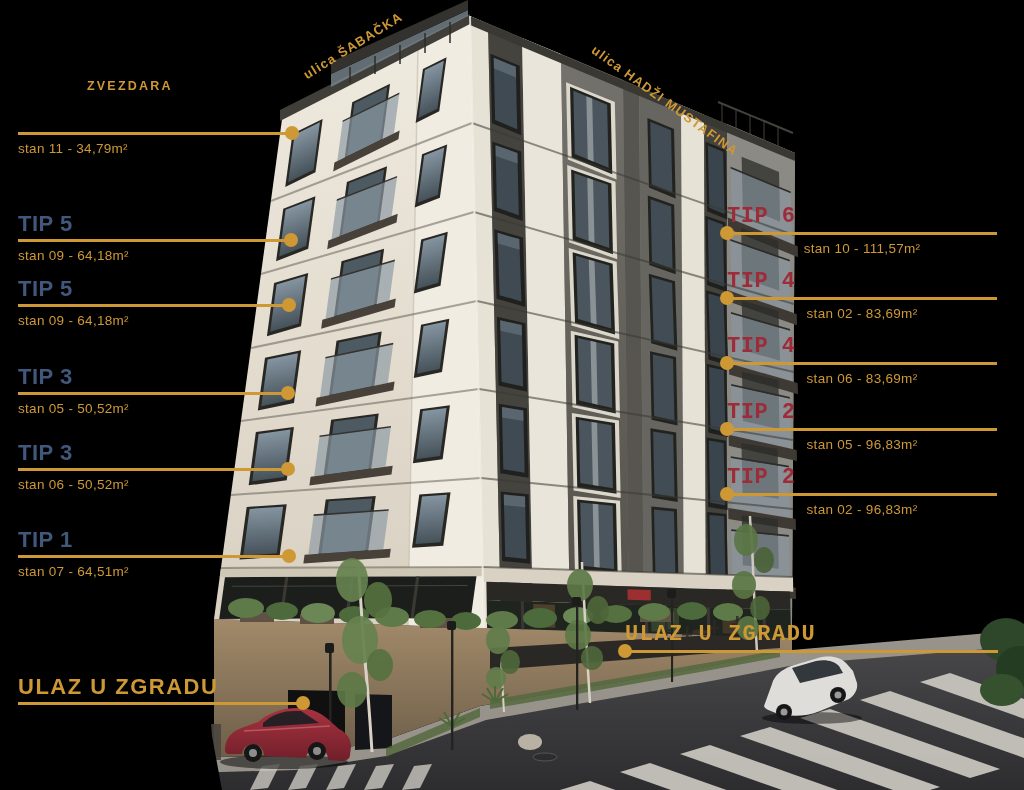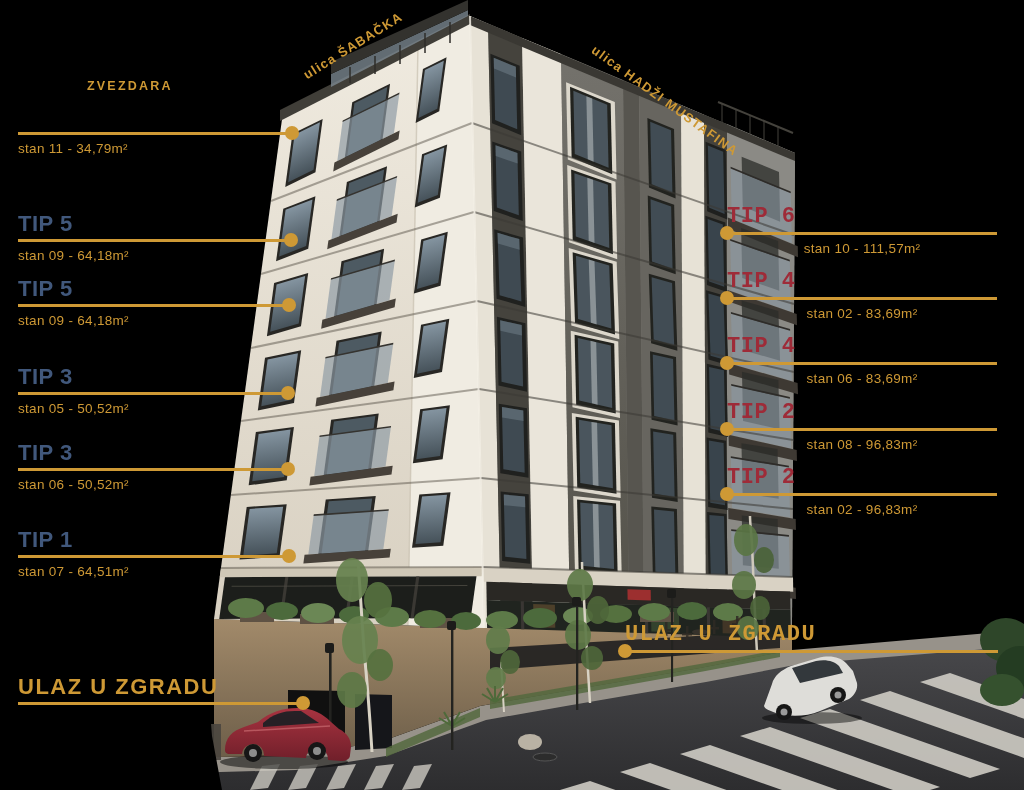--- a/index.html
+++ b/index.html
@@ -523,21 +523,21 @@
   <div class="co-line">
         <span class="co-dot"></span>
       </div>
   <div class="co-sub">stan 06 - 83,69m²</div>
 </div>
 <div class="callout right" style="top:401px;right:27px;width:270px">
   <div class="co-title">TIP 2</div>
   <div class="co-line">
         <span class="co-dot"></span>
       </div>
-  <div class="co-sub">stan 08 - 96,83m²</div>
+  <div class="co-sub">stan 05 - 96,83m²</div>
 </div>
 <div class="callout right" style="top:466px;right:27px;width:270px">
   <div class="co-title">TIP 2</div>
   <div class="co-line">
         <span class="co-dot"></span>
       </div>
   <div class="co-sub">stan 02 - 96,83m²</div>
 </div>
 
 <div class="callout left entrance" style="top:677px;left:18px;width:285px">

